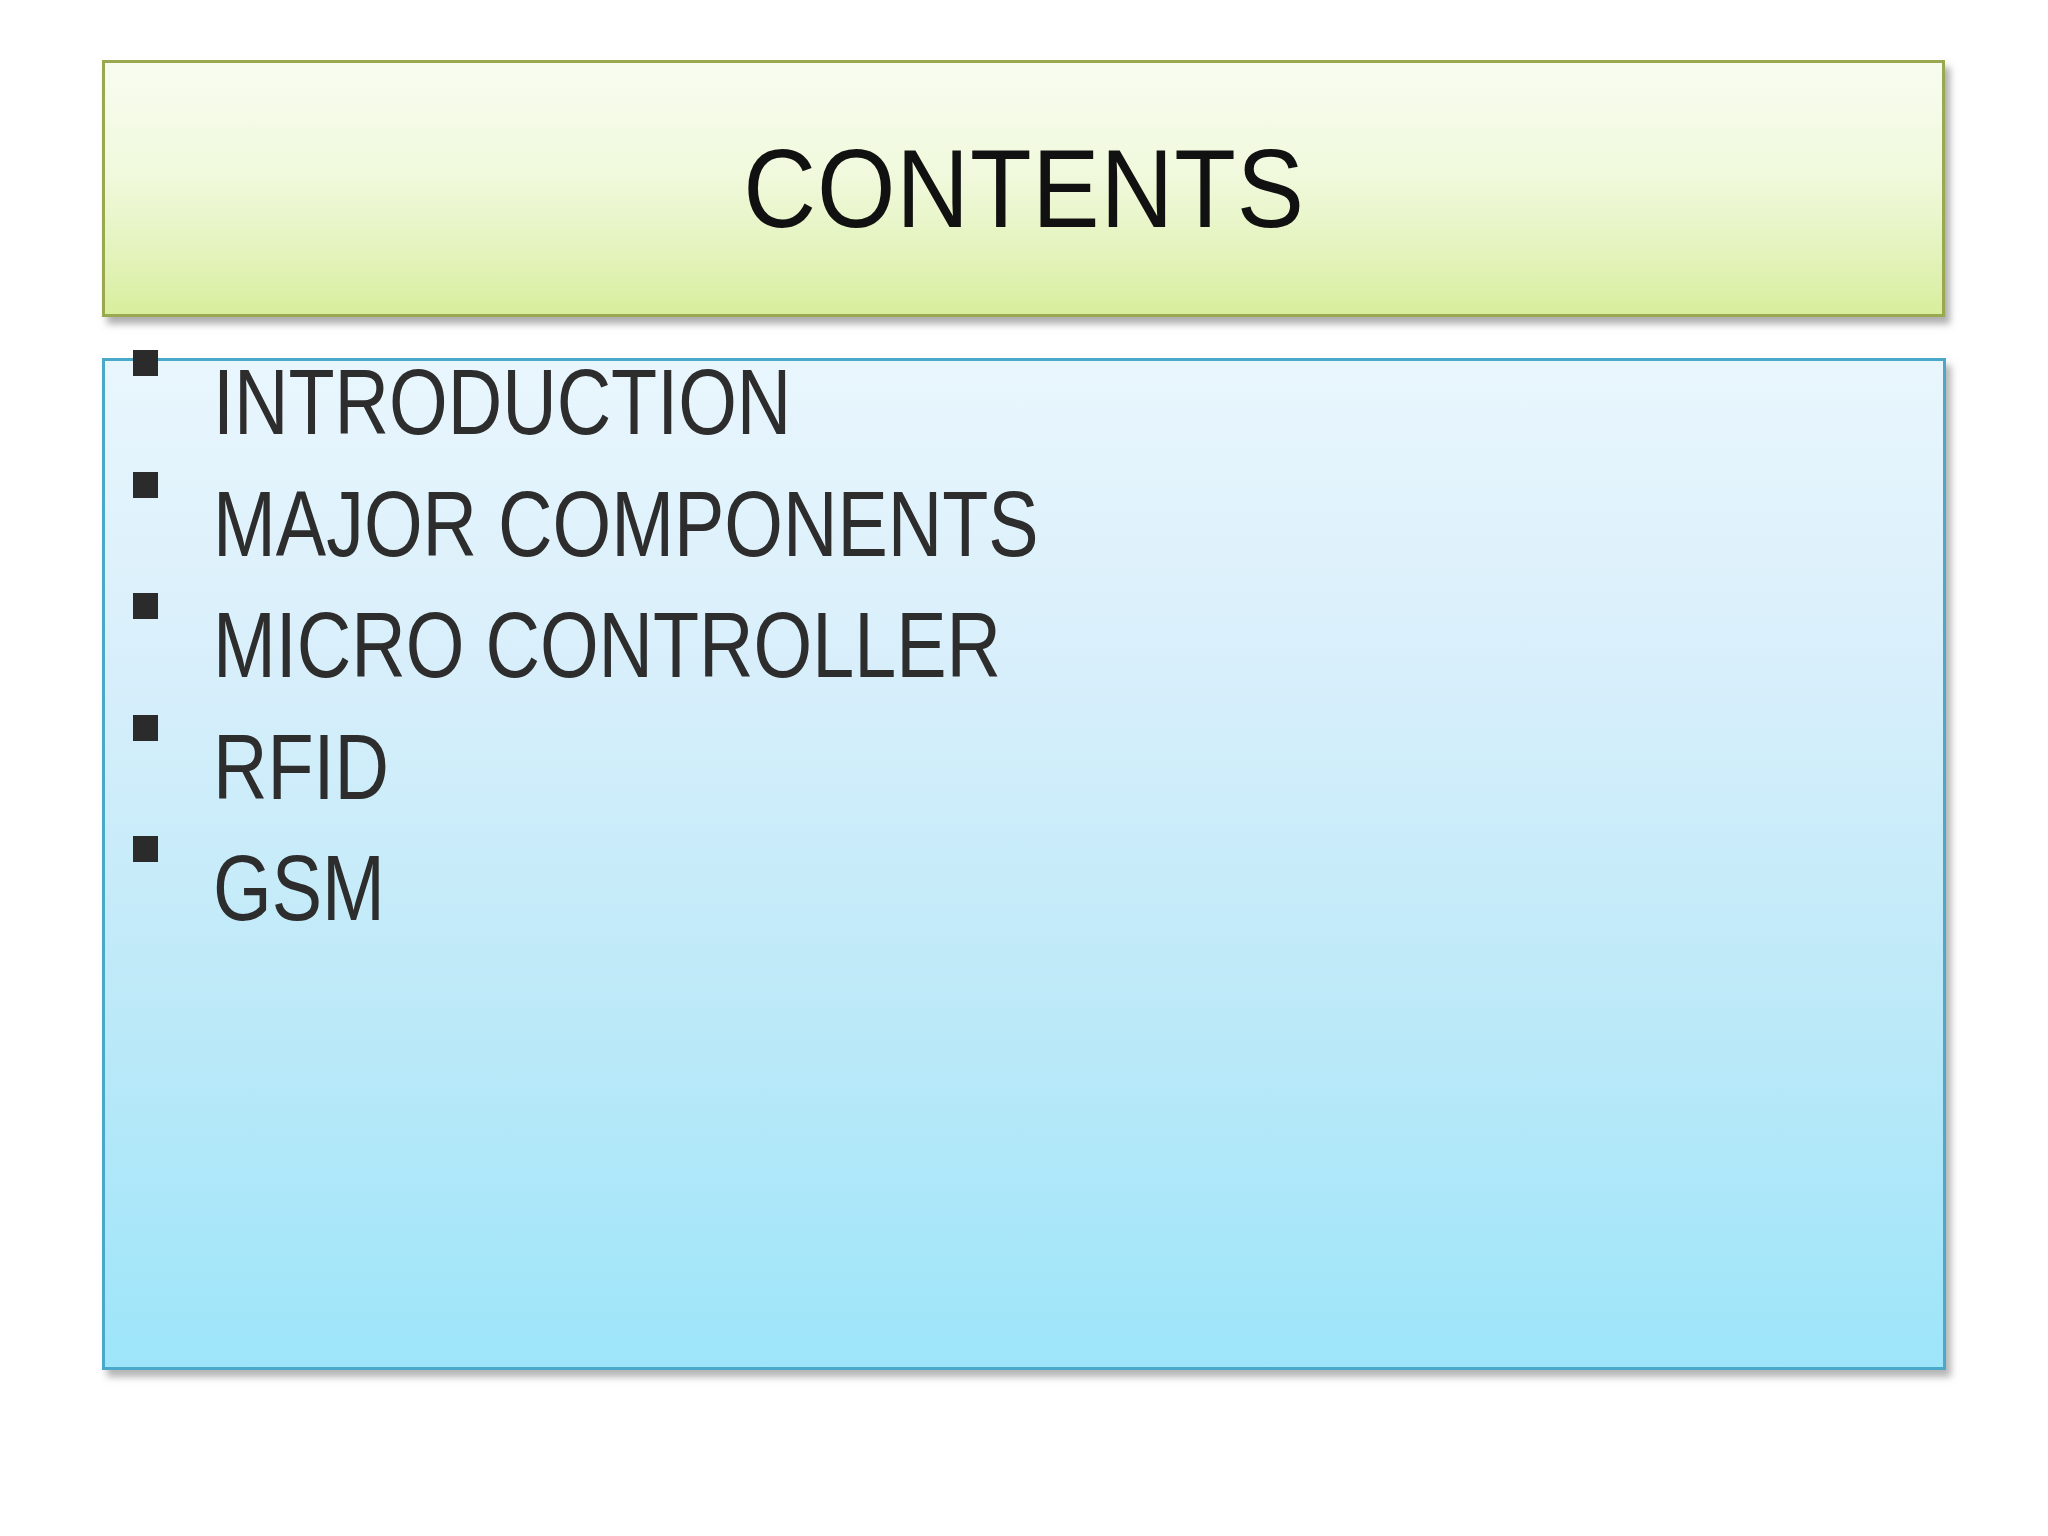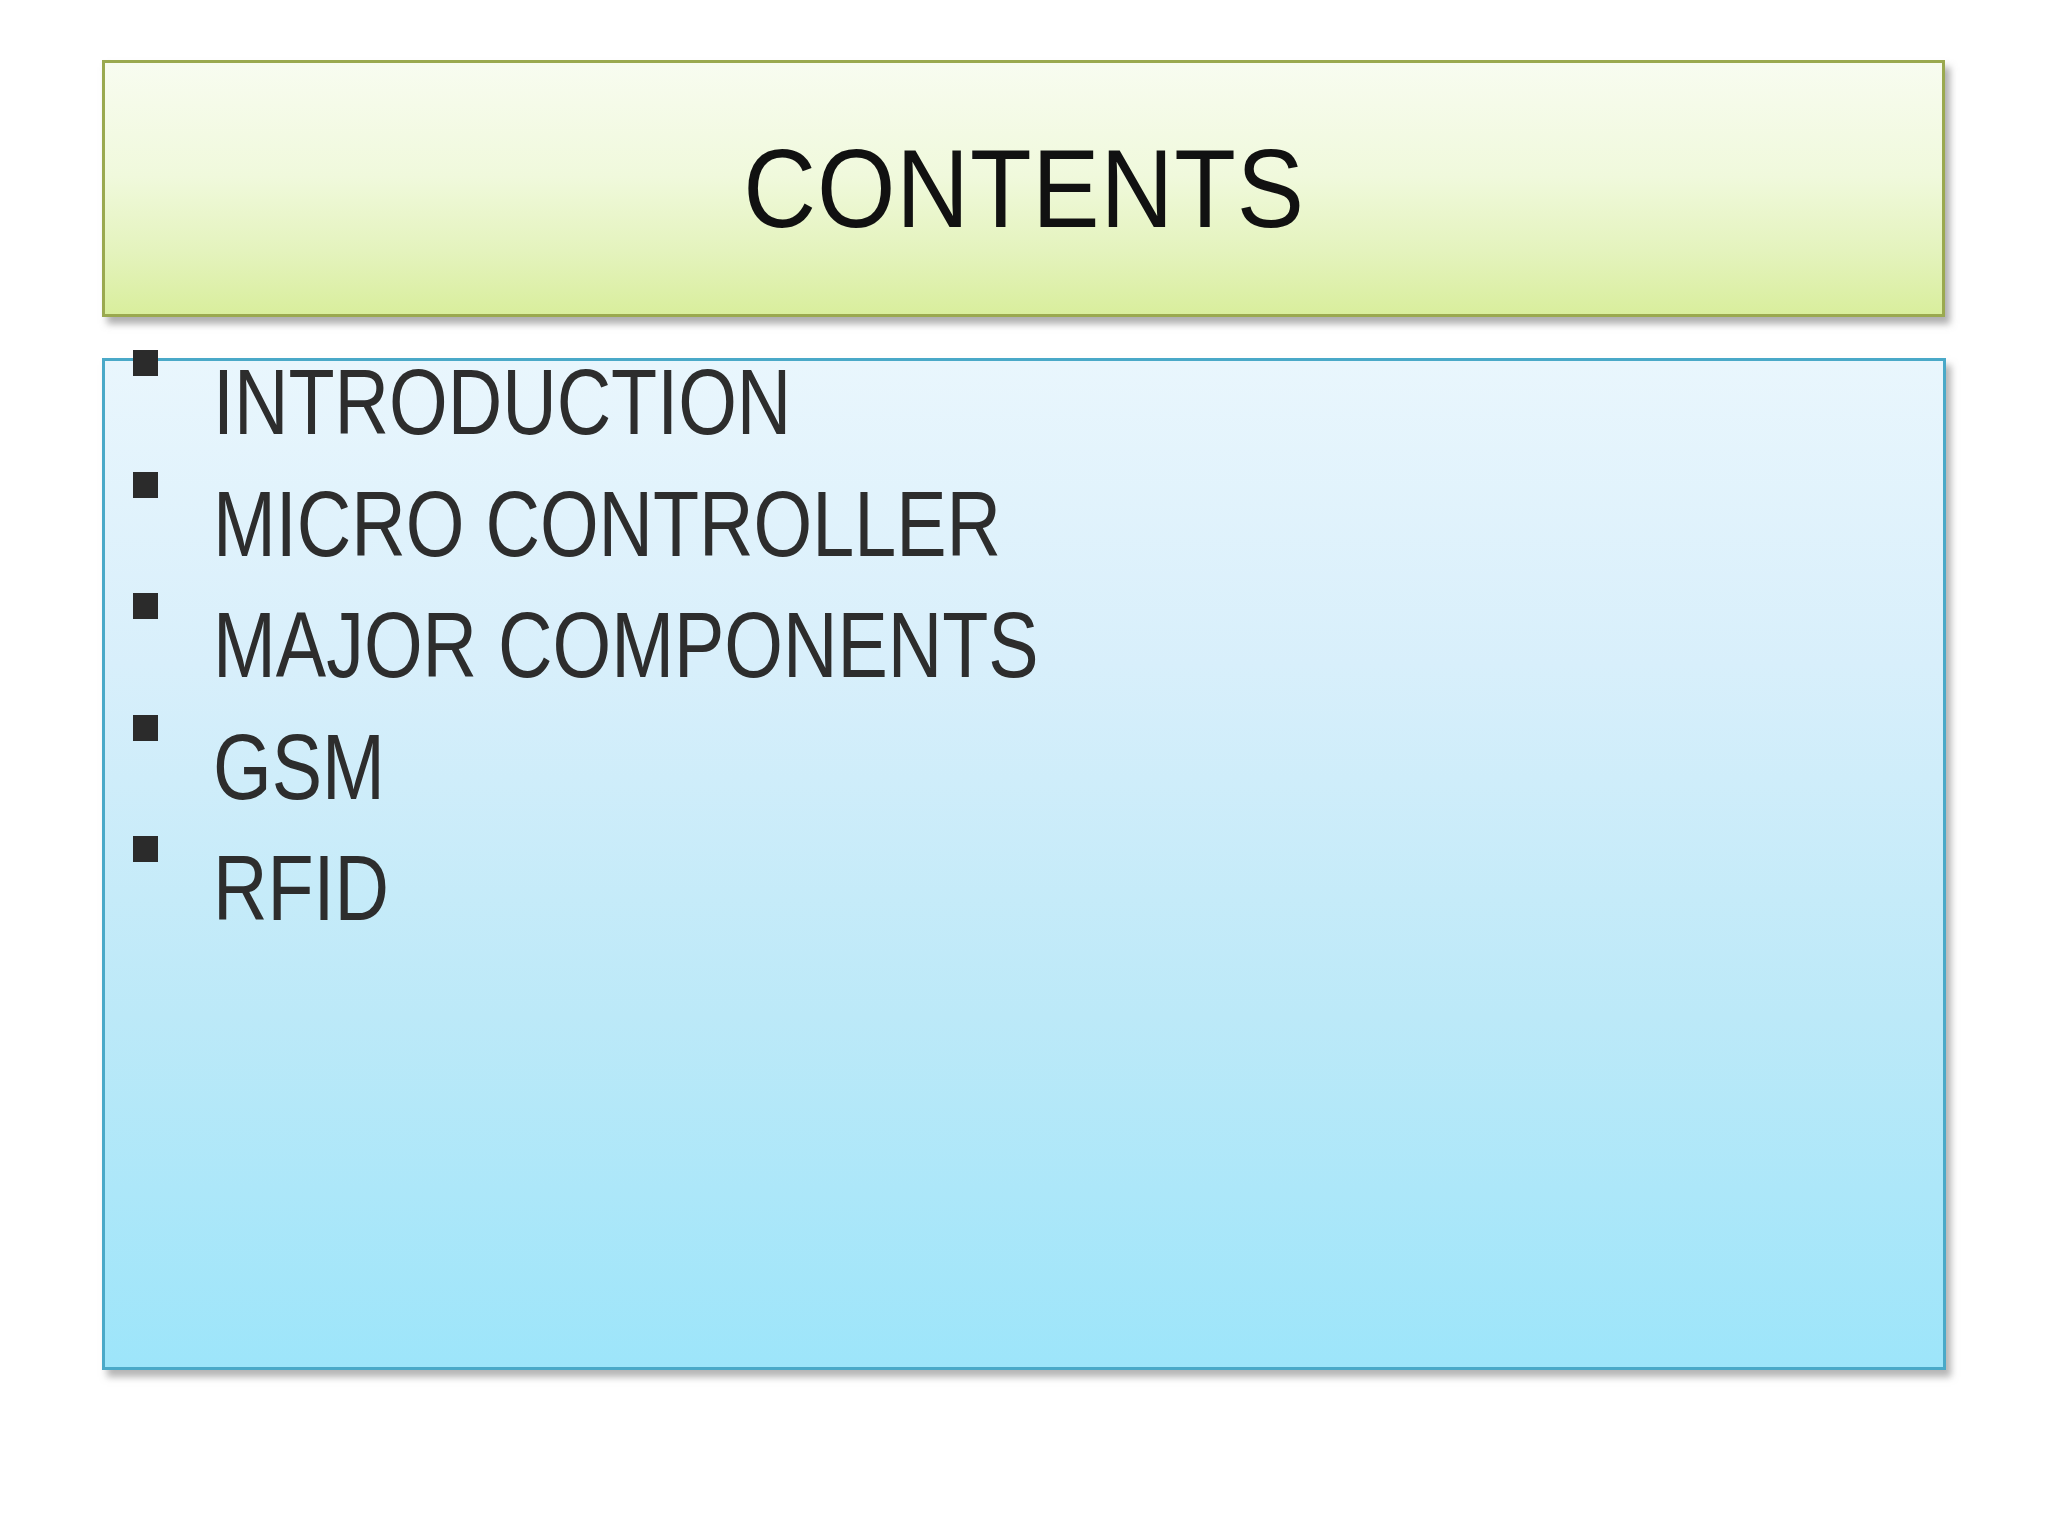--- a/index.html
+++ b/index.html
@@ -102,30 +102,30 @@
 
   <div class="content-box">
     <ul class="contents-list">
 
     <li class="list-item">
           <span class="bullet"></span>
           <span class="item-label">INTRODUCTION</span>
         </li>
         <li class="list-item">
           <span class="bullet"></span>
+          <span class="item-label">MAJOR COMPONENTS</span>
+        </li>
+        <li class="list-item">
+          <span class="bullet"></span>
           <span class="item-label">MICRO CONTROLLER</span>
         </li>
         <li class="list-item">
           <span class="bullet"></span>
-          <span class="item-label">MAJOR COMPONENTS</span>
+          <span class="item-label">RFID</span>
         </li>
         <li class="list-item">
           <span class="bullet"></span>
           <span class="item-label">GSM</span>
-        </li>
-        <li class="list-item">
-          <span class="bullet"></span>
-          <span class="item-label">RFID</span>
         </li>
       </ul>
   </div>
 
 </div>
 
 </body></html>

